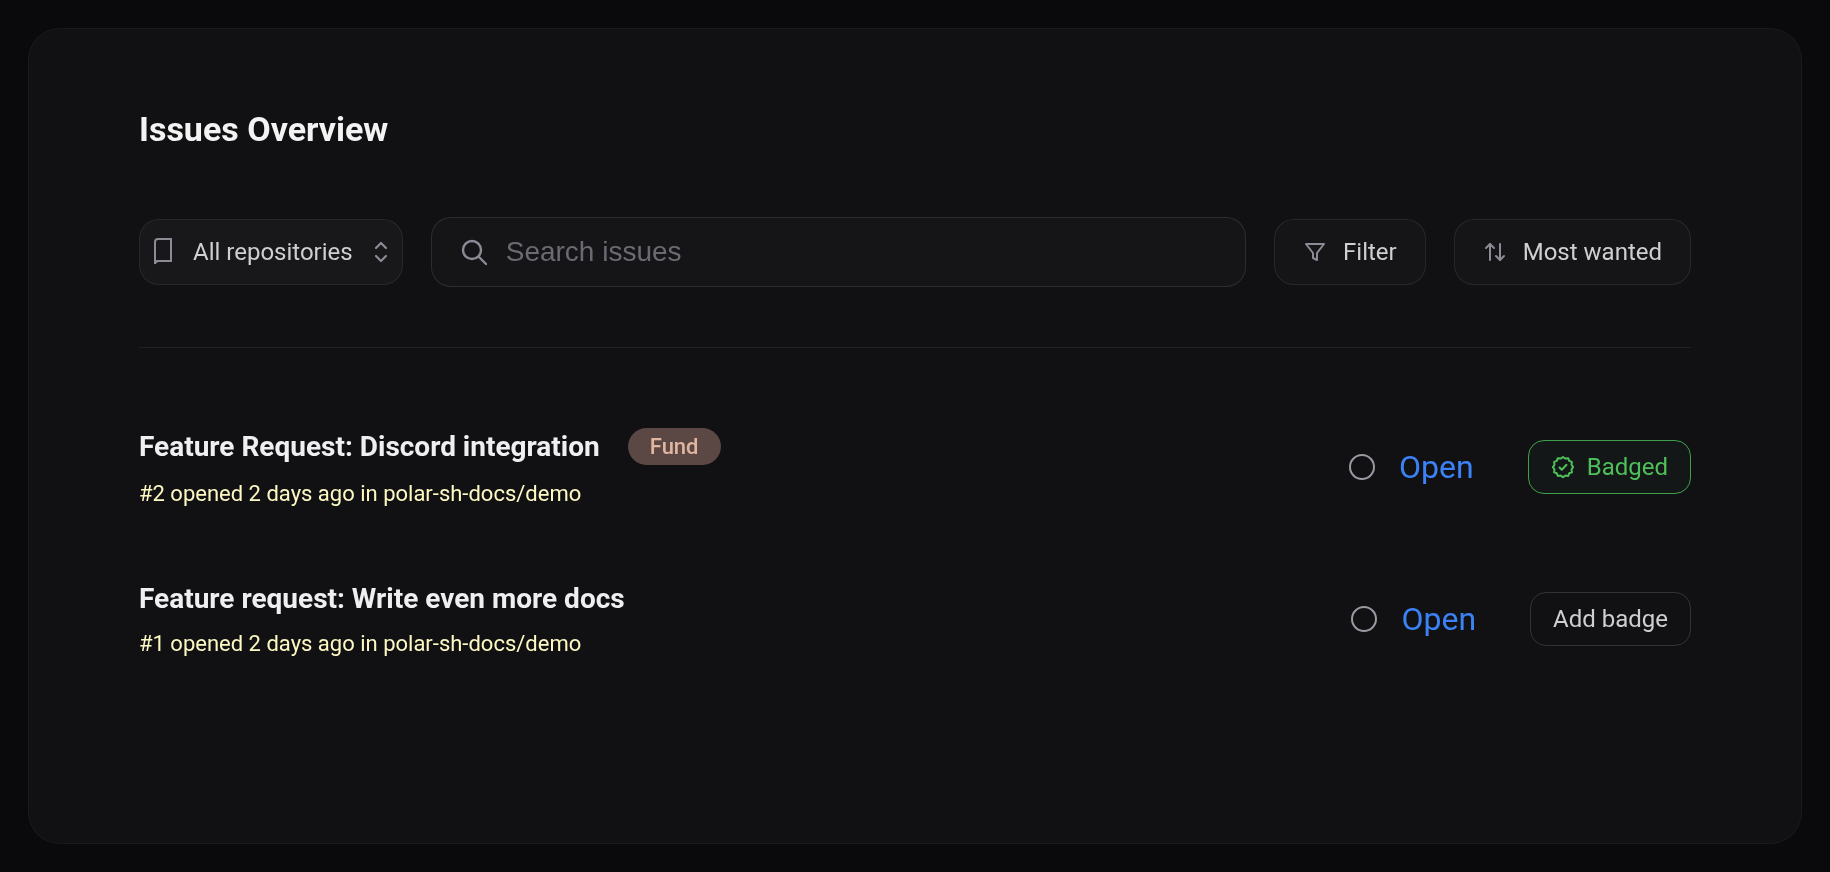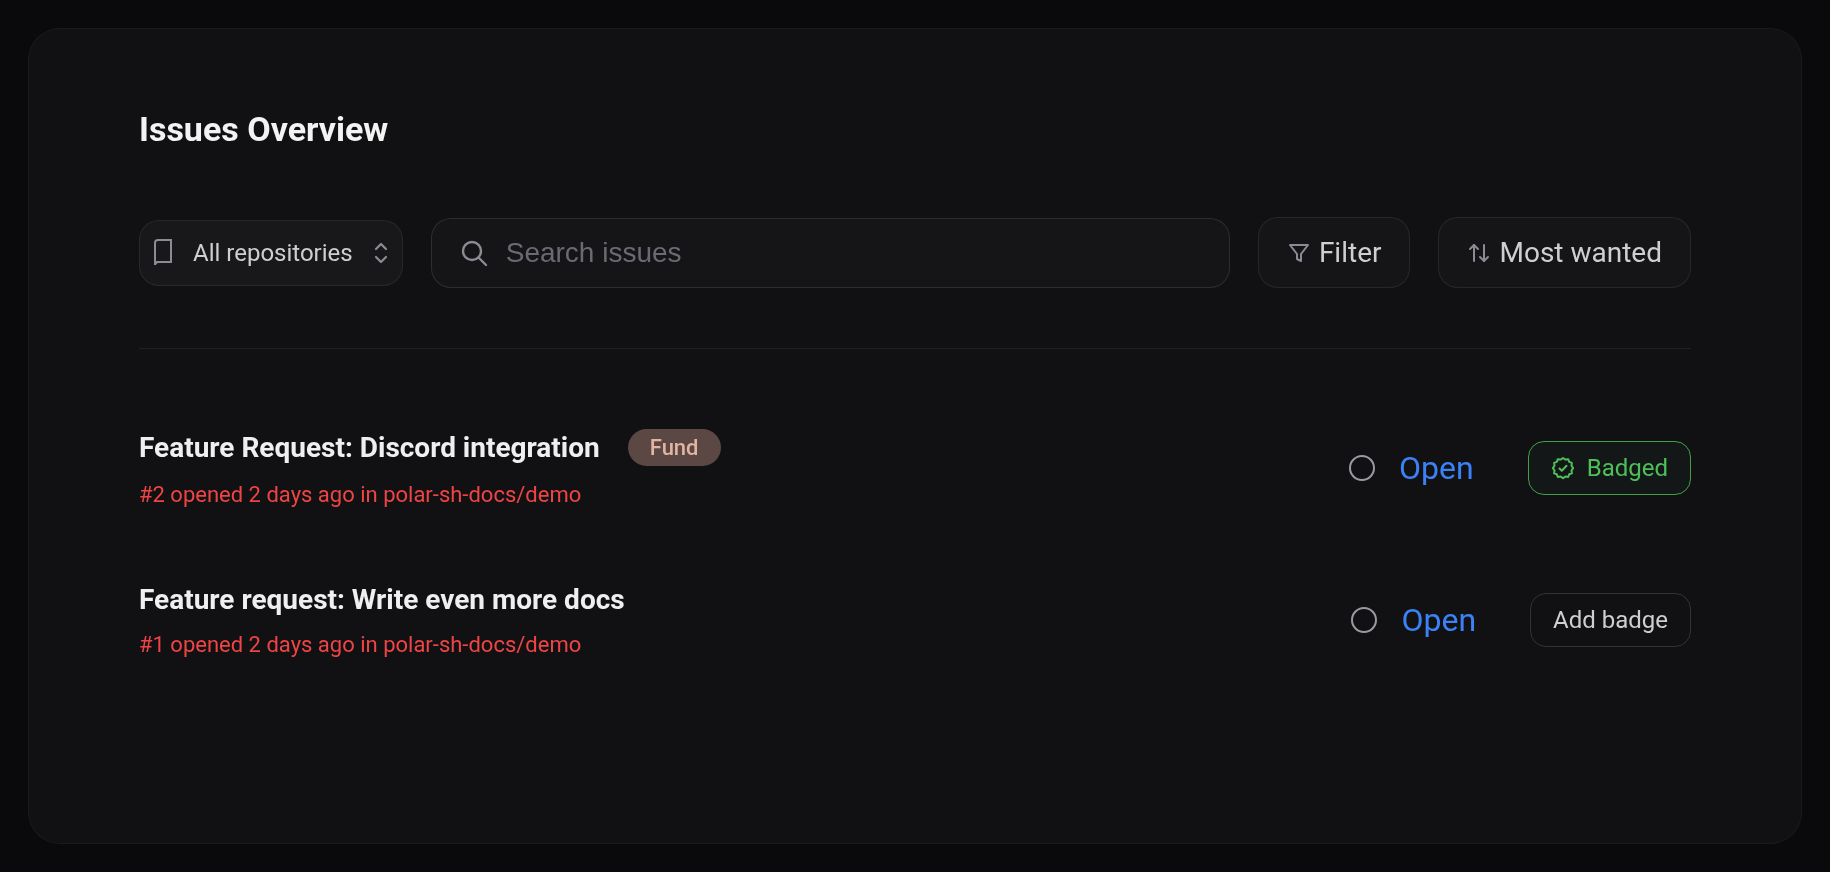--- a/index.html
+++ b/index.html
@@ -63,26 +63,26 @@
       outline: none;
       font-size: 28px;
       color: #cfcfd2;
     }
     .search-input::placeholder {
       color: #6a6a72;
     }
     .pill-btn {
       display: flex;
       align-items: center;
-      gap: 8px;
+      gap: 16px;
       background: rgba(255,255,255,0.02);
       border: 1px solid rgba(255,255,255,0.08);
       border-radius: 20px;
       padding: 18px 28px;
-      font-size: 28px;
+      font-size: 24px;
       color: #cfcfd2;
       cursor: pointer;
     }
     .icon {
       display: inline-flex;
       align-items: center;
       justify-content: center;
       color: #8b8b95;
     }
     .divider {
@@ -117,21 +117,21 @@
     .fund-tag {
       background: #5b4844;
       color: #e2b5a1;
       font-size: 22px;
       font-weight: 500;
       padding: 6px 22px;
       border-radius: 999px;
     }
     .issue-meta {
       font-size: 22px;
-      color: #ef4444;
+      color: #fef9c3;
     }
     .issue-right {
       display: flex;
       align-items: center;
       gap: 40px;
     }
     .status {
       display: flex;
       align-items: center;
       gap: 24px;

